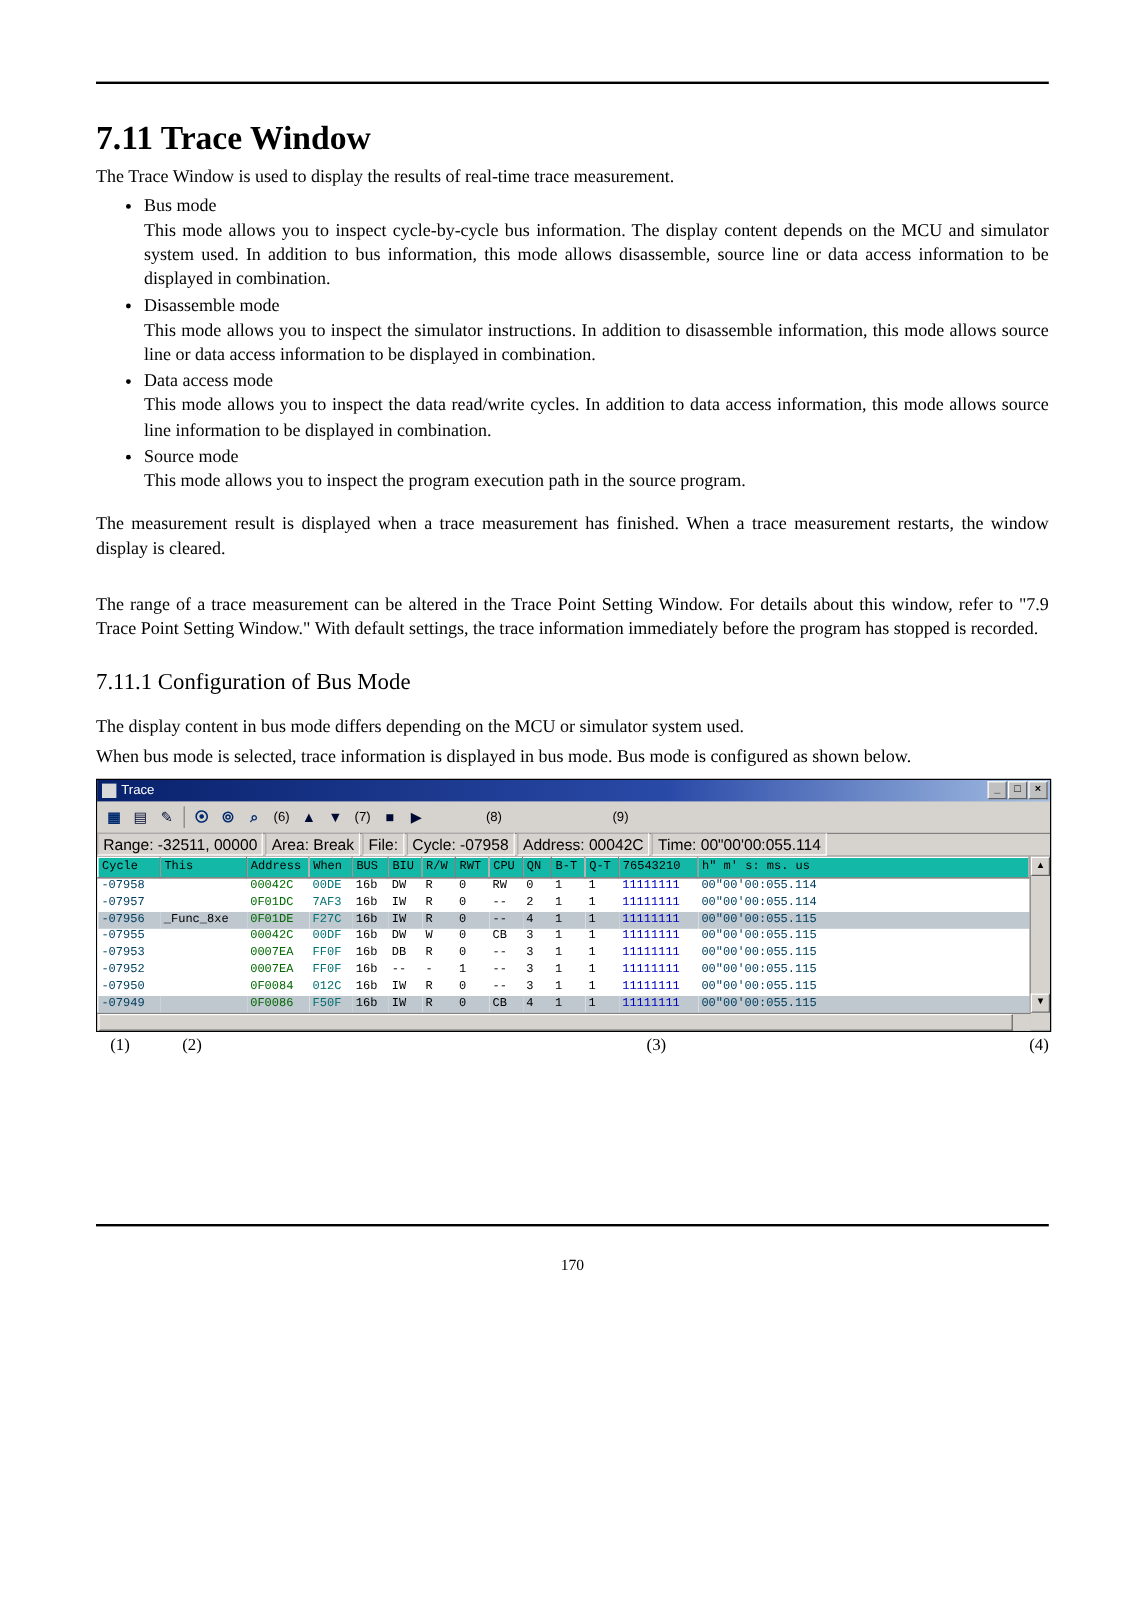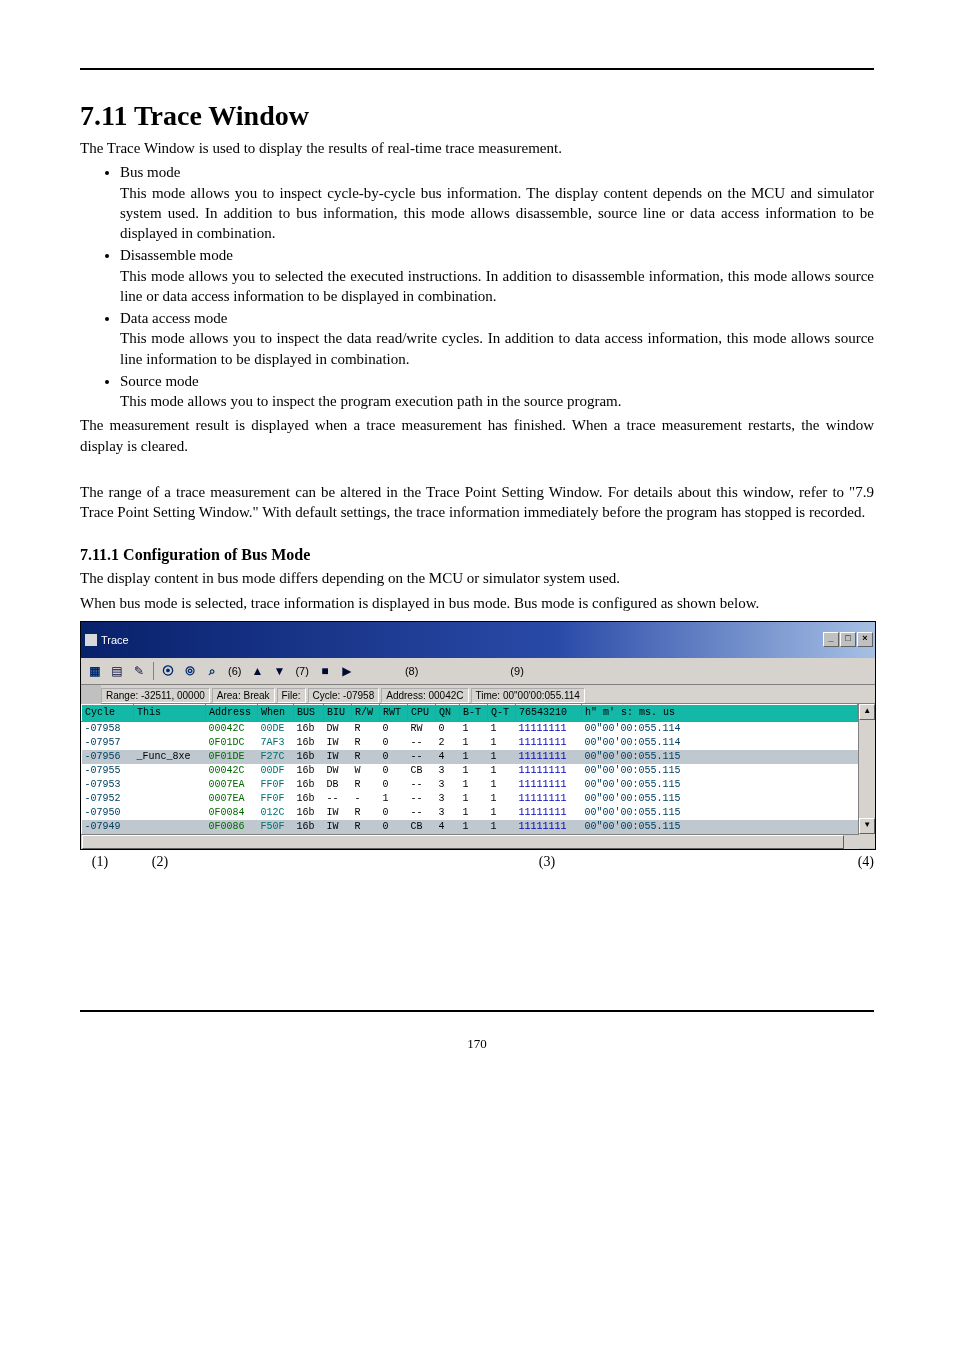--- a/index.html
+++ b/index.html
@@ -20,34 +20,34 @@
     margin-bottom: 30px;
   }
   h1.section-title {
     font-family: Georgia, "Times New Roman", serif;
     font-weight: bold;
     font-size: 28px;
     margin: 0 0 6px 0;
   }
   h2.subsection-title {
     font-family: Georgia, "Times New Roman", serif;
-    font-weight: bold;
-    font-size: 16px;
-    margin: 24px 0 4px 0;
+    font-weight: normal;
+    font-size: 19px;
+    margin: 24px 0 16px 0;
   }
   p.body {
     font-size: 15px;
     line-height: 1.35;
     margin: 4px 0;
     text-align: justify;
   }
   ul.modes {
     list-style: disc;
     padding-left: 40px;
-    margin: 2px 0 4px 0;
+    margin: 2px 0 16px 0;
   }
   ul.modes > li {
     font-size: 15px;
     line-height: 1.35;
     margin-bottom: 2px;
   }
   ul.modes > li .mode-desc {
     display: block;
     text-align: justify;
   }
@@ -59,21 +59,21 @@
     font-family: "MS Sans Serif", Tahoma, Verdana, sans-serif;
     font-size: 11px;
     background: #c0c0c0;
   }
   .trace-titlebar {
     background: linear-gradient(to right, #08216b, #2a4aa8 60%, #a6c0e4);
     color: #fff;
     display: flex;
     align-items: center;
     justify-content: space-between;
-    height: 36px;
+    height: 18px;
     padding: 0 2px 0 4px;
   }
   .trace-titlebar .title {
     display: flex;
     align-items: center;
     gap: 4px;
   }
   .trace-titlebar .title .icon {
     width: 12px; height: 12px;
     background: #d8d8d8;
@@ -124,26 +124,25 @@
     margin: 0 2px;
   }
   .tb-callout {
     font-size: 11px;
     color: #000;
     margin: 0 4px;
   }
   .trace-statusrow {
     display: flex;
     height: 18px;
-    align-items: flex-end;
+    align-items: center;
     background: #d6d3ce;
     border-bottom: 1px solid #808080;
-    font-size: 10px;
+    font-size: 13px;
     color: #000;
-    margin-left: 20px;
   }
   .status-cell {
     border: 1px inset #fff;
     padding: 1px 4px;
     margin-right: 2px;
     background: #d6d3ce;
     white-space: nowrap;
   }
   .trace-table-wrap {
     display: flex;
@@ -254,21 +253,21 @@
 
   <p class="body">The Trace Window is used to display the results of real-time trace measurement.</p>
 
   <ul class="modes">
     <li>
       <span>Bus mode</span>
       <span class="mode-desc">This mode allows you to inspect cycle-by-cycle bus information. The display content depends on the MCU and simulator system used. In addition to bus information, this mode allows disassemble, source line or data access information to be displayed in combination.</span>
     </li>
     <li>
       <span>Disassemble mode</span>
-      <span class="mode-desc">This mode allows you to selected the executed instructions. In addition to disassemble information, this mode allows source line or data access information to be displayed in combination.</span>
+      <span class="mode-desc">This mode allows you to inspect the simulator instructions. In addition to disassemble information, this mode allows source line or data access information to be displayed in combination.</span>
     </li>
     <li>
       <span>Data access mode</span>
       <span class="mode-desc">This mode allows you to inspect the data read/write cycles. In addition to data access information, this mode allows source line information to be displayed in combination.</span>
     </li>
     <li>
       <span>Source mode</span>
       <span class="mode-desc">This mode allows you to inspect the program execution path in the source program.</span>
     </li>
   </ul>

